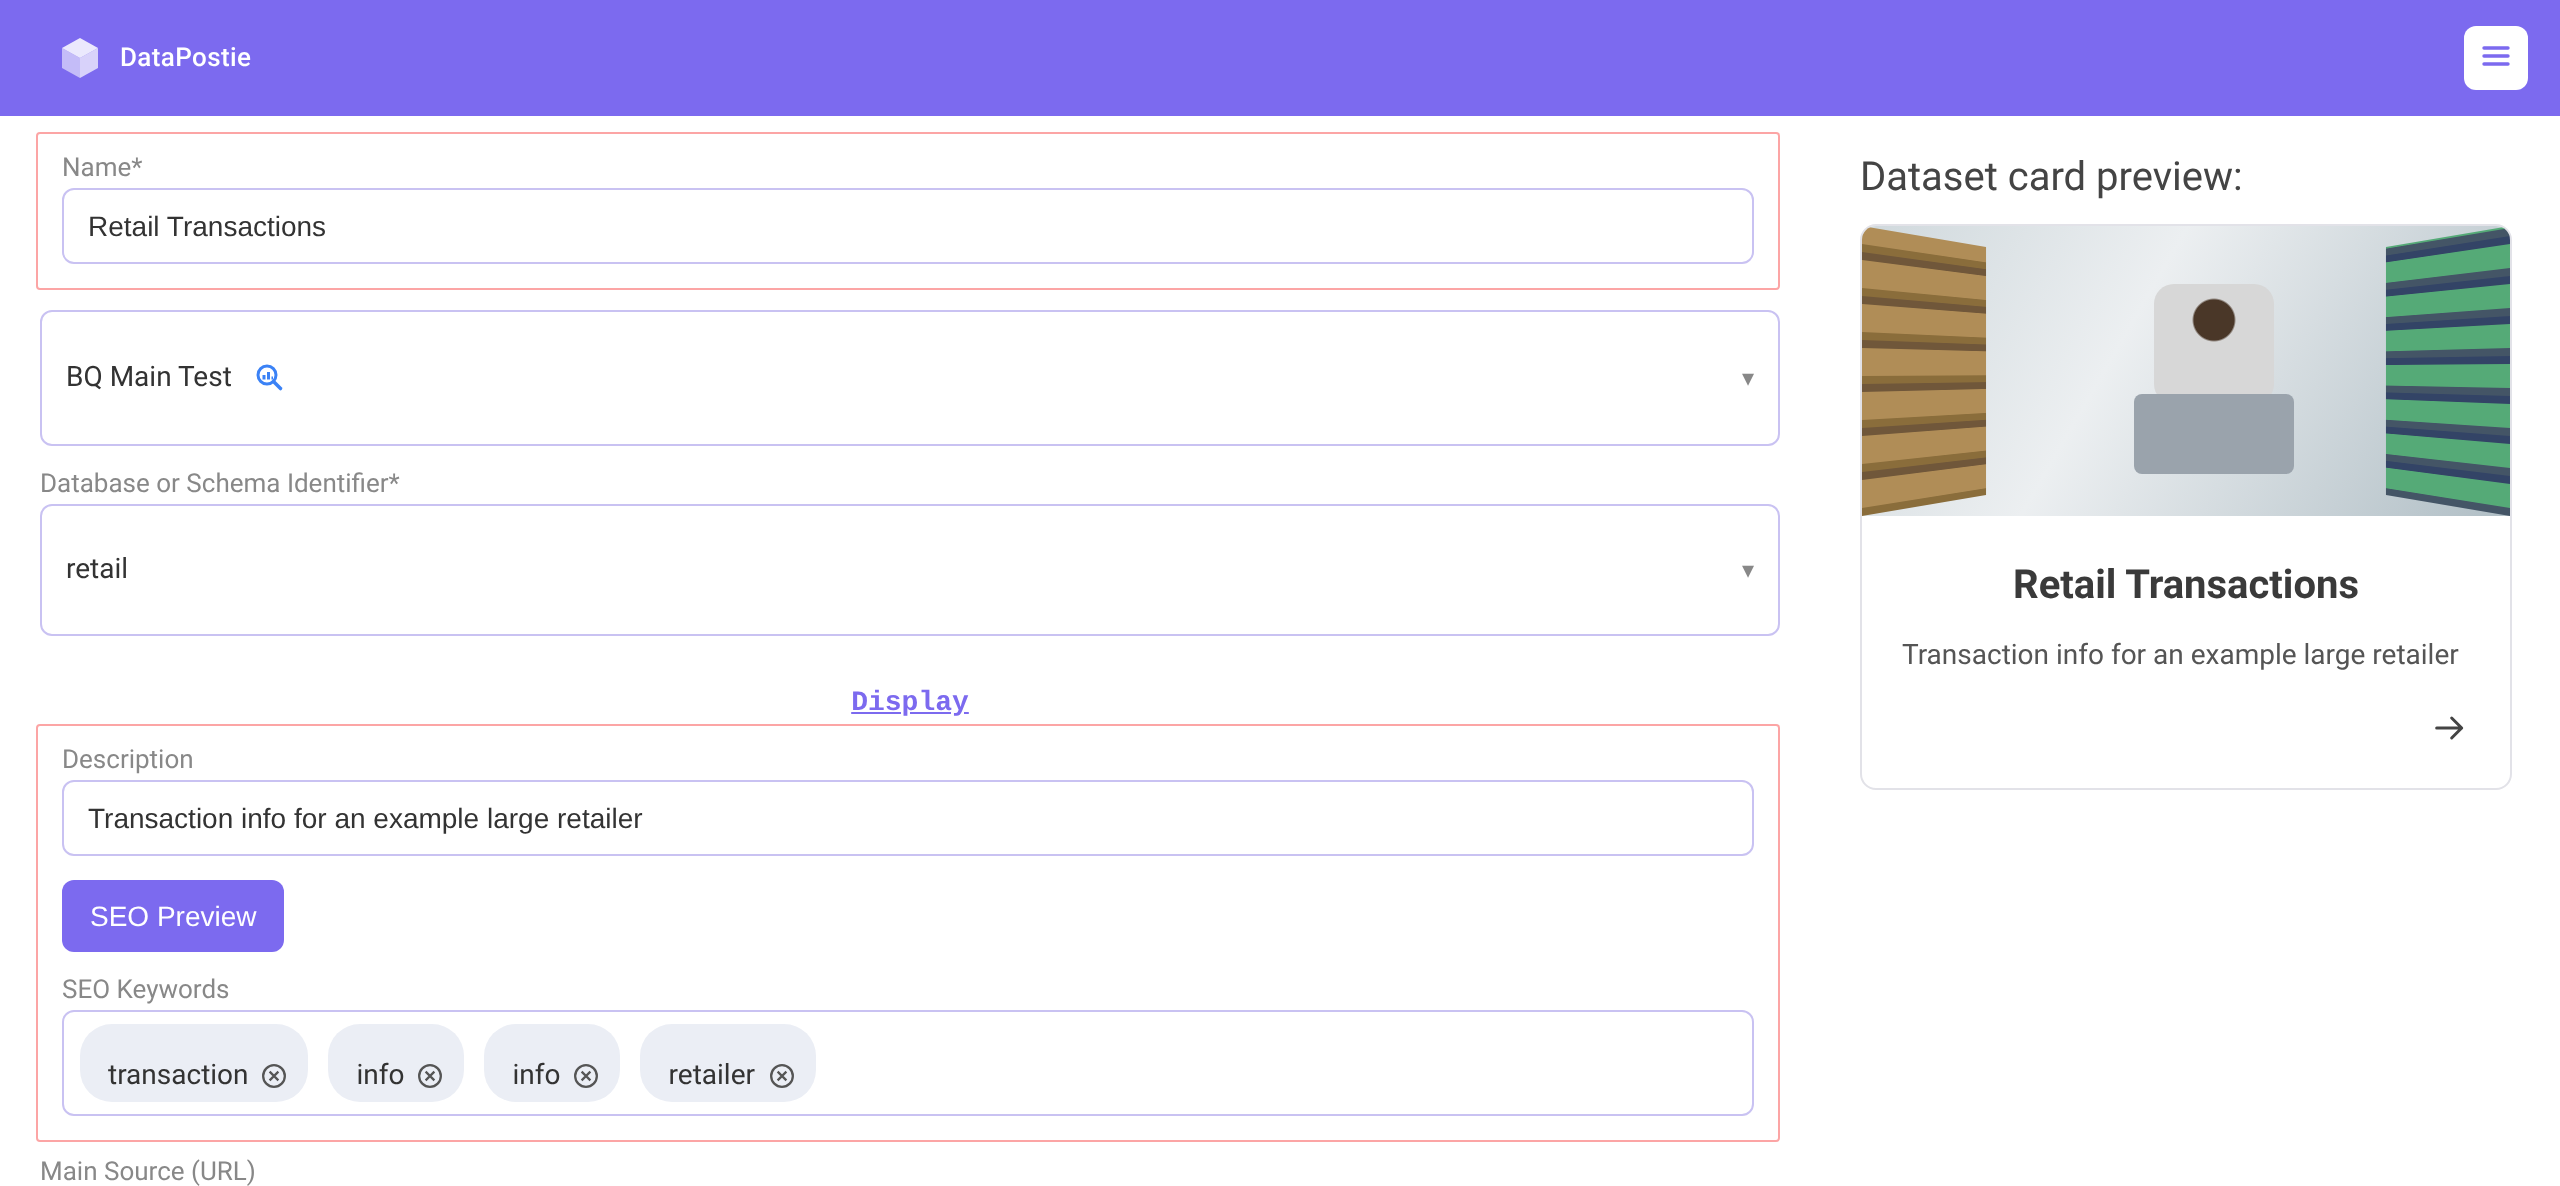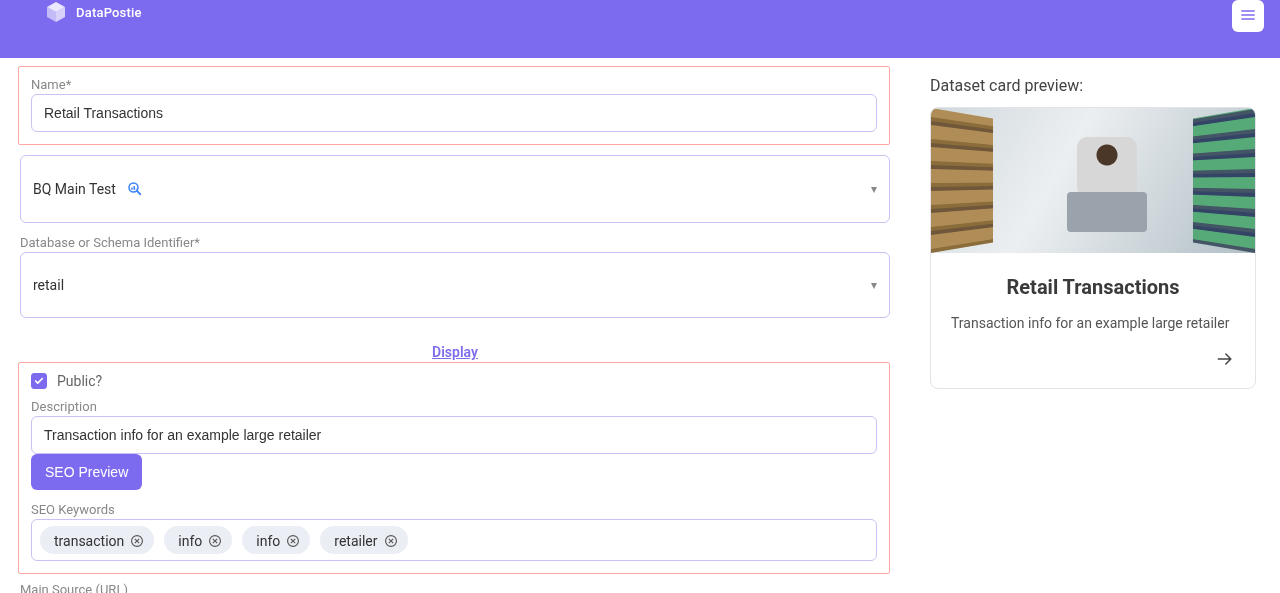--- a/index.html
+++ b/index.html
@@ -6,23 +6,23 @@
     body {
       font-family: -apple-system, BlinkMacSystemFont, "Segoe UI", Roboto, Helvetica, Arial, sans-serif;
       font-size: 14px;
       color: #333;
       background: #fff;
     }
     .header {
       background: #7c6aef;
       height: 58px;
       display: flex;
-      align-items: flex-start;
+      align-items: center;
       justify-content: space-between;
-      padding: 0 16px 0 44px;
+      padding: 0 16px 0 28px;
     }
     .logo-wrap {
       display: flex;
       align-items: center;
       gap: 8px;
       color: #fff;
     }
     .logo-icon {
       width: 24px;
       height: 24px;
@@ -99,20 +99,21 @@
     .field { margin-top: 12px; }
     .first-block { margin-top: 8px; }
     .section-title {
       text-align: center;
       color: #7c6aef;
       font-weight: 600;
       font-size: 14px;
       text-decoration: underline;
       margin-top: 26px;
       margin-bottom: 2px;
+      font-family: Liberation Mono, monospace;
     }
     .checkbox-row {
       display: flex;
       align-items: center;
       gap: 10px;
       margin-bottom: 10px;
     }
     .checkbox {
       width: 16px; height: 16px;
       border: 1.5px solid #7c6aef;
@@ -126,51 +127,51 @@
     .checkbox svg { width: 10px; height: 10px; }
     .btn-primary {
       background: #7c6aef;
       color: #fff;
       border: none;
       border-radius: 6px;
       padding: 10px 14px;
       font-size: 14px;
       font-weight: 500;
       cursor: pointer;
-      margin-top: 0;
+      margin-top: 12px;
       margin-bottom: 12px;
     }
     .chips-input {
       width: 100%;
       border: 1px solid #c9c2f2;
       border-radius: 6px;
       padding: 6px 8px;
       display: flex;
       gap: 10px;
       flex-wrap: wrap;
       min-height: 40px;
     }
     .chip {
       background: #ebeef5;
       border-radius: 16px;
-      padding: 7px 10px 5px 14px;
+      padding: 18px 10px 5px 14px;
       font-size: 14px;
       color: #333;
       display: inline-flex;
       align-items: center;
       gap: 6px;
       justify-content: center;
     }
     .chip-x {
       cursor: pointer;
       display: inline-flex;
     }
     .chip-x svg { width: 14px; height: 14px; }
 
-    .preview-title { font-size: 16px; color: #444; margin-bottom: 12px; }
+    .preview-title { font-size: 20px; color: #444; margin-bottom: 12px; }
     .card {
       border: 1px solid #e2e2e8;
       border-radius: 8px;
       overflow: hidden;
       width: 326px;
     }
     .card-img {
       width: 100%; height: 145px;
       background: linear-gradient(120deg,#cfd8dc 0%, #eceff1 40%, #b0bec5 100%);
       position: relative;
@@ -247,28 +248,20 @@
       <label class="label">Database or Schema Identifier*</label>
       <div class="select-like">
         <span>retail</span>
         <span class="chevron">▾</span>
       </div>
     </div>
 
     <div class="section-title">Display</div>
 
     <div class="highlight-pink">
-      <div class="checkbox-row">
-        <span class="checkbox">
-          <svg viewBox="0 0 12 12">
-              <path d="M2 6l2.5 2.5L10 3" stroke="#fff" stroke-width="2" fill="none" stroke-linecap="round" stroke-linejoin="round"></path>
-            </svg>
-        </span>
-        <span style="color:#666;">Public?</span>
-      </div>
 
       <label class="label">Description</label>
       <input class="input" value="Transaction info for an example large retailer" style="">
 
       <button class="btn-primary">SEO Preview</button>
 
       <label class="label">SEO Keywords</label>
       <div class="chips-input">
         <span class="chip">
           <span>transaction</span>

